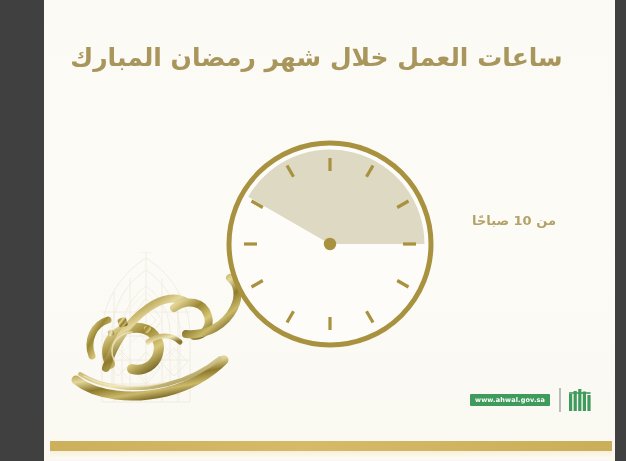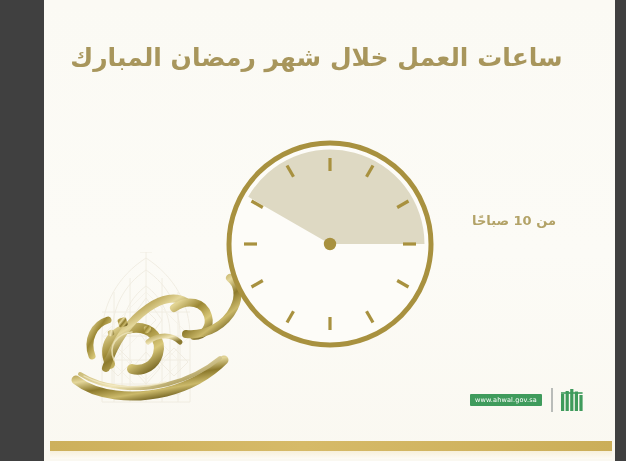--- a/index.html
+++ b/index.html
@@ -121,21 +121,21 @@
     display: flex;
     align-items: center;
     justify-content: flex-start;
     z-index: 6;
   }
   #url-chip {
     display: inline-block;
     background: #3f9b5c;
     color: #ffffff;
     font-size: 6.5px;
-    font-weight: normal;
+    font-weight: bold;
     letter-spacing: 0.15px;
     padding: 3px 5px 3px 5px;
     line-height: 1;
     border-radius: 1px;
     white-space: nowrap;
   }
   #logo-divider {
     width: 2px;
     height: 24px;
     background: #b9bcb9;

